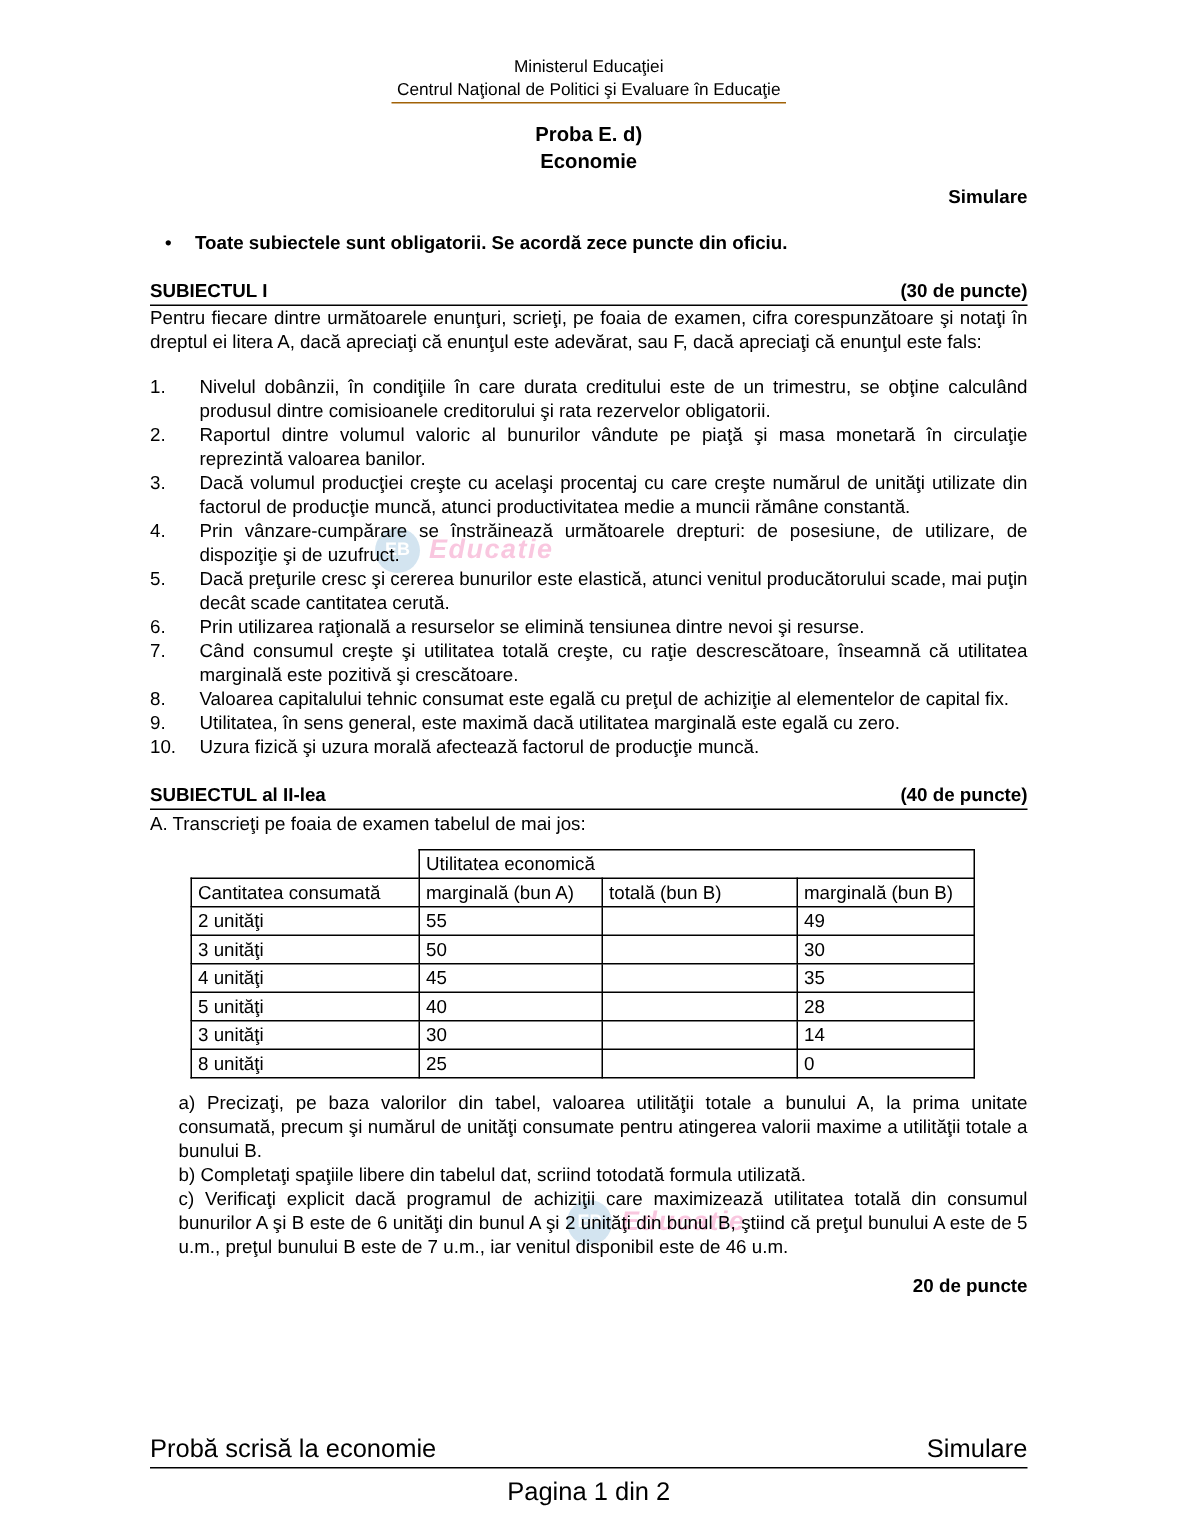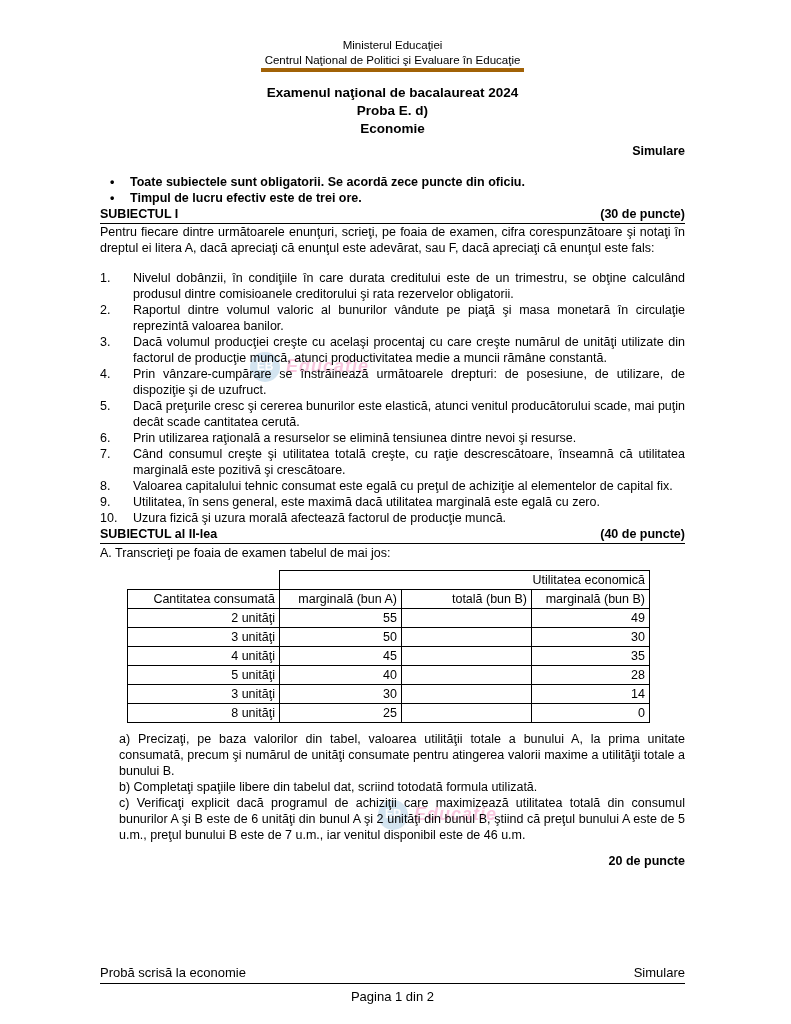--- a/index.html
+++ b/index.html
@@ -27,33 +27,34 @@
     display:inline-flex; align-items:center; justify-content:center;
     width:30px; height:30px; border-radius:50%;
     background:#6fa8d0; color:#fff; font-weight:bold; font-size:12px;
   }
   .wm-text { color:#ec4899; font-size:18px; font-weight:bold; font-style:italic; letter-spacing:1px; }
   .wm1 { left:250px; top:352px; }
   .wm2 { left:378px; top:800px; }
 
   
   .doc-header { text-align:center; font-size:11.5px; }
-  .doc-header .hdr-line2 { display:inline-block; border-bottom:4px solid #a16207; padding:0 4px 1px 4px; }
+  .doc-header .hdr-line2 { display:inline-block; border-bottom:1px solid #a16207; padding:0 4px 1px 4px; }
 
   
   .title-block { margin-top:12px; text-align:center; font-weight:bold; font-size:13.5px; line-height:1.3; }
   .session-line { margin-top:6px; text-align:right; font-weight:bold; }
 
   .profile-note { margin-top:22px; font-weight:bold; font-style:italic; text-align:justify; }
 
   .bullets { margin-top:15px; list-style:none; }
   .bullet-item { display:flex; font-weight:bold; padding-left:10px; }
   .bullet-item::before { content:"\2022"; flex:0 0 20px; }
 
   .section-heading {
+    margin-top:16px;
     display:flex; justify-content:space-between;
     font-weight:bold;
     border-bottom:1.6px solid #000;
     padding-bottom:1px;
   }
   .intro-par { text-align:justify; }
 
   .statements { margin-top:14px; }
   .statement { display:flex; }
   .statement .num { flex:0 0 33px; }
@@ -61,37 +62,37 @@
 
   .s2-intro { margin-top:1px; }
 
   table.econ-table {
     border-collapse:collapse;
     margin:9px 0 0 27px;
     font-size:12.5px;
   }
   table.econ-table td {
     border:1px solid #000;
-    text-align:right;
+    text-align:left;
     padding:1px 4px;
     height:17px;
   }
   table.econ-table td.blank { border:none; }
   td.c1 { width:152px; }
   td.c2 { width:122px; }
   td.c3 { width:130px; }
   td.c4 { width:118px; }
 
   .tasks { margin-top:8px; margin-left:19px; }
   .task-par { text-align:justify; }
   .task-points { margin-top:10px; font-weight:bold; text-align:right; }
 
   .doc-footer {
     position:absolute; left:100px; right:106px; bottom:18px;
-    font-size:13px; z-index:1;
+    font-size:17px; z-index:1;
   }
   .footer-row {
     display:flex; justify-content:space-between;
     border-bottom:1px solid #000; padding-bottom:2px;
   }
   .footer-page { text-align:center; margin-top:5px; }
 </style>
 </head>
 <body>
 
@@ -107,34 +108,30 @@
   </div>
 
   <div class="content">
 
     <div class="doc-header">
       <div class="hdr-line1">Ministerul Educaţiei</div>
       <div><span class="hdr-line2">Centrul Naţional de Politici şi Evaluare în Educaţie</span></div>
     </div>
 
     <div class="title-block">
-      <div>Examenul naţional de bacalaureat 2024</div>
       <div>Proba E. d)</div>
       <div>Economie</div>
     </div>
 
     <div class="session-line">Simulare</div>
 
 
     <ul class="bullets">
       <li class="bullet-item">
           <span>Toate subiectele sunt obligatorii. Se acordă zece puncte din oficiu.</span>
-        </li>
-      <li class="bullet-item">
-          <span>Timpul de lucru efectiv este de trei ore.</span>
         </li>
     </ul>
 
     <div class="section-heading">
       <span>SUBIECTUL I</span>
       <span>(30 de puncte)</span>
     </div>
 
     <p class="intro-par">Pentru fiecare dintre următoarele enunţuri, scrieţi, pe foaia de examen, cifra corespunzătoare şi notaţi în dreptul ei litera A, dacă apreciaţi că enunţul este adevărat, sau F, dacă apreciaţi că enunţul este fals:</p>
 

